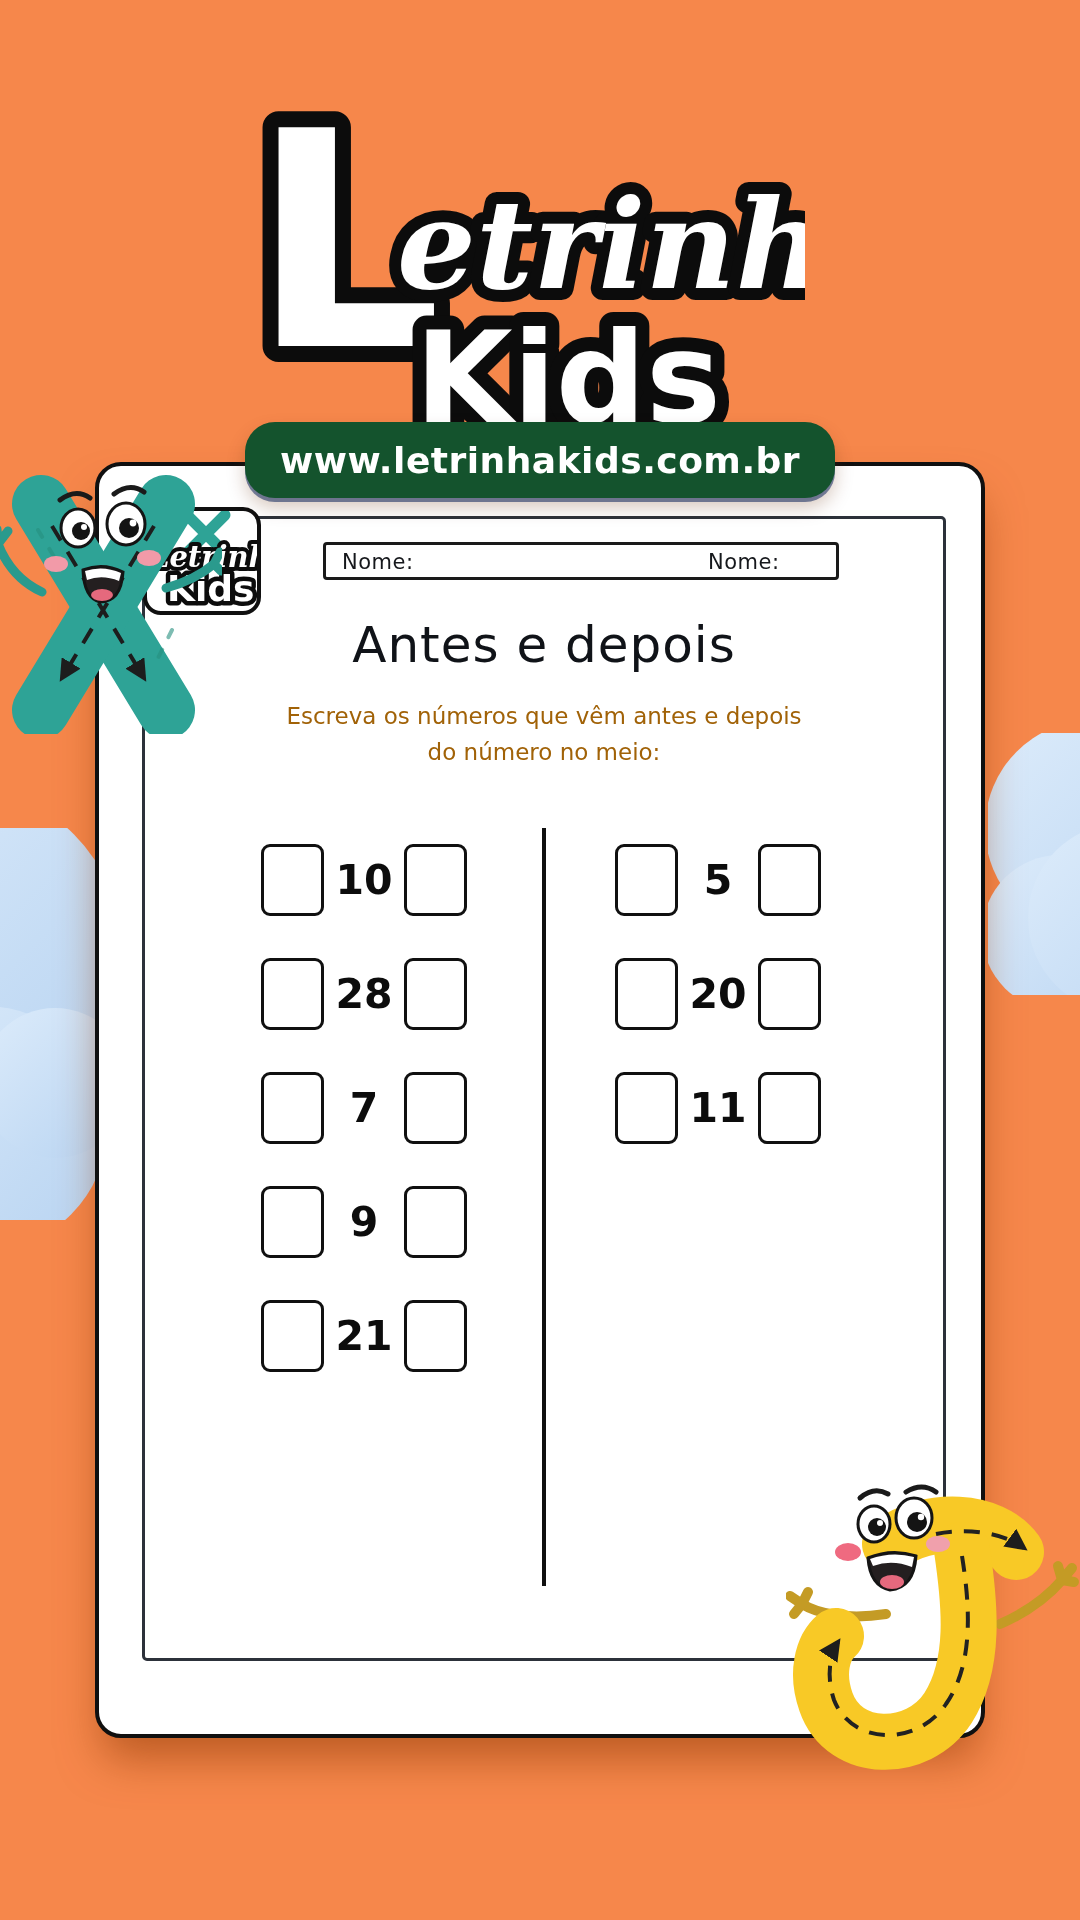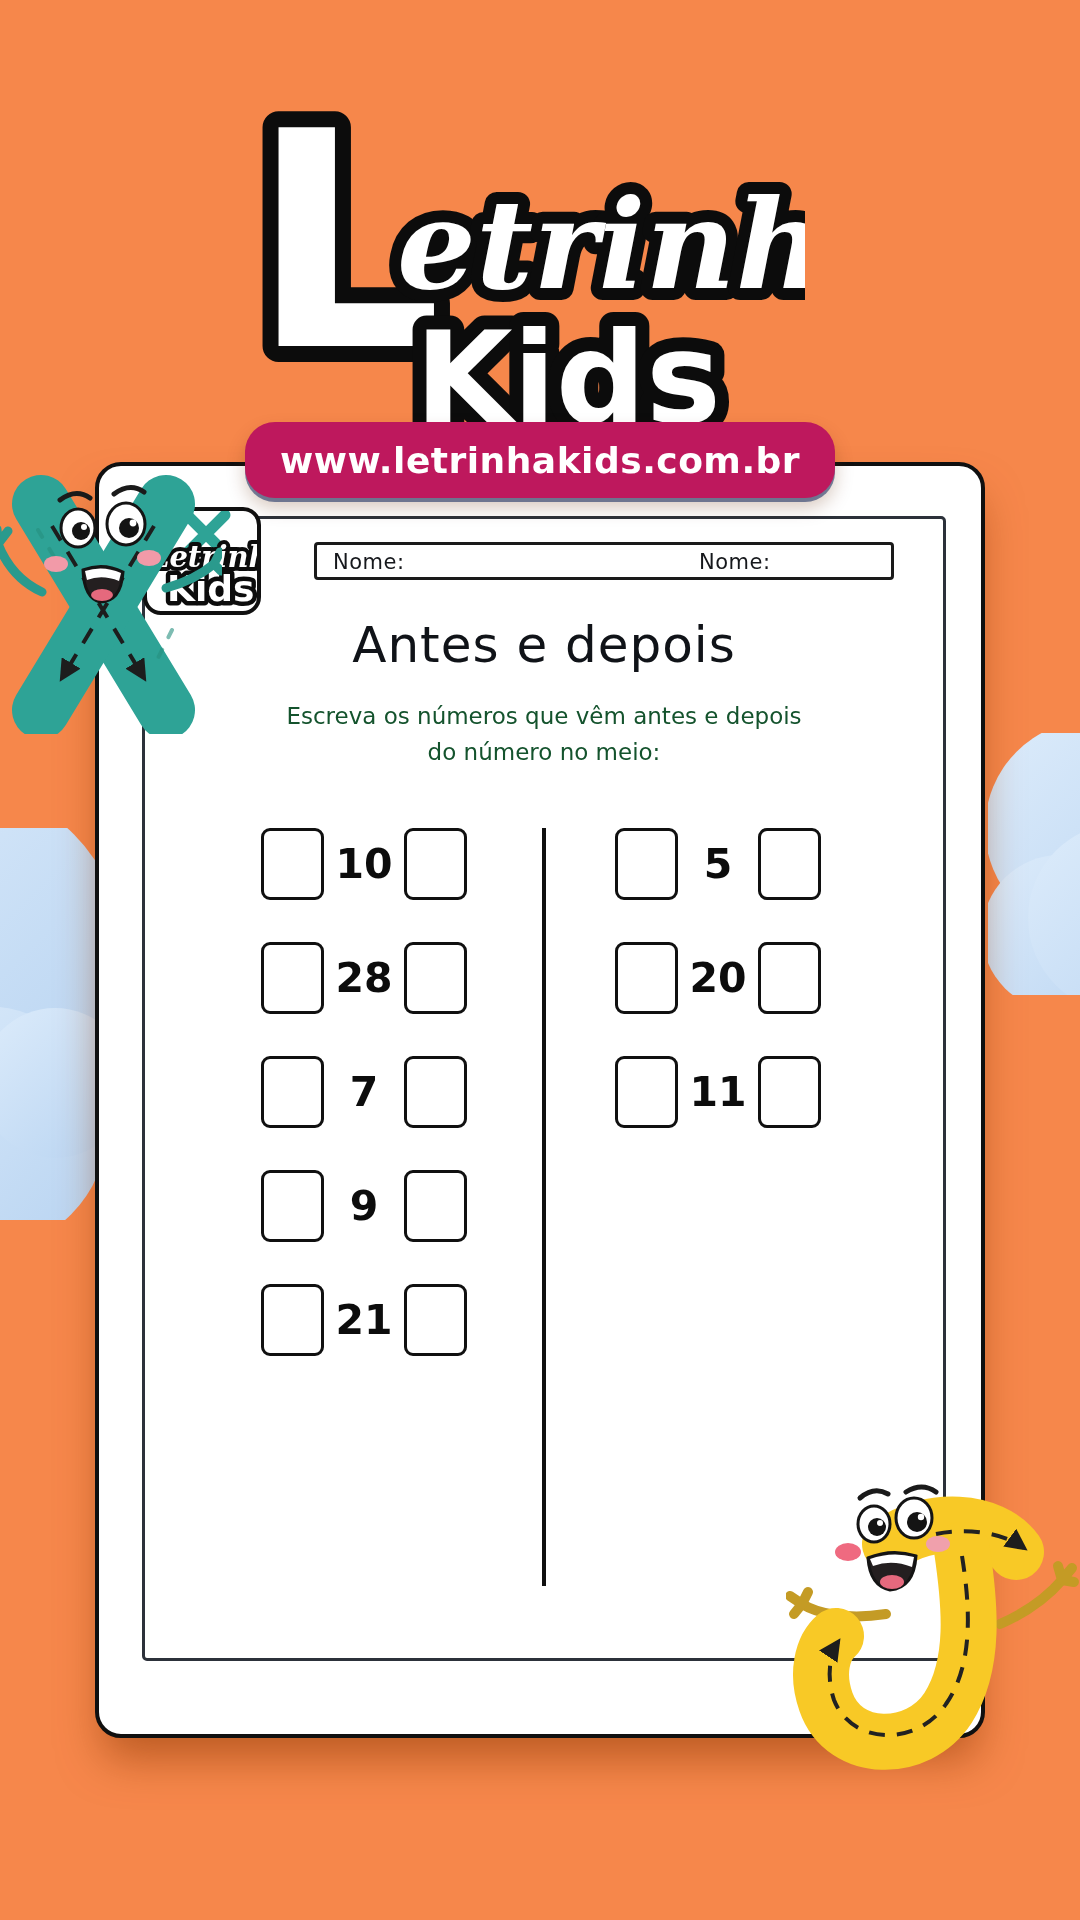--- a/index.html
+++ b/index.html
@@ -8,21 +8,21 @@
     background:#f6874b; overflow:hidden;
     font-family:"DejaVu Sans", sans-serif;
   }
 
   
   .logo-svg { position:absolute; left:245px; top:96px; z-index:5; }
 
   
   .url-banner {
     position:absolute; left:245px; top:422px; width:590px; height:76px;
-    background:#be185d; border-radius:30px; z-index:10;
+    background:#14532d; border-radius:30px; z-index:10;
     display:flex; align-items:center; justify-content:center;
     box-shadow:0 4px 0 rgba(16,39,92,.55), 0 10px 18px rgba(100,40,0,.25);
   }
   .url-banner span {
     color:#ffffff; font-size:36px; font-weight:bold; letter-spacing:.5px;
   }
 
   
   .cloud { position:absolute; z-index:1; }
   .cloud-left  { left:0px;   top:828px; }
@@ -38,40 +38,40 @@
   .inner-frame {
     position:absolute; left:43px; top:50px; width:804px; height:1145px;
     border:3px solid #2c313a; border-radius:5px; box-sizing:border-box;
   }
   .mini-logo-card {
     position:absolute; left:44px; top:41px; width:118px; height:108px;
     background:#ffffff; border:4px solid #101010; border-radius:18px;
     box-sizing:border-box; z-index:6; overflow:hidden;
   }
   .form-box {
-    position:absolute; left:215px; top:76px; width:580px; height:38px;
+    position:absolute; left:224px; top:76px; width:516px; height:38px;
     border:3px solid #1a1a1a; border-radius:4px; box-sizing:border-box;
     background:#ffffff;
   }
   .form-label { position:absolute; top:5px; font-size:21px; color:#16181c; letter-spacing:.5px; }
   .label-nome { left:16px; }
   .label-data { left:382px; }
 
   .ws-title {
     position:absolute; top:150px; left:0; width:890px; text-align:center;
     font-size:50px; font-weight:400; color:#101318; letter-spacing:1px;
   }
   .ws-instructions {
     position:absolute; top:232px; left:0; width:890px; text-align:center;
-    font-size:23px; line-height:36px; color:#14532d;
+    font-size:23px; line-height:36px; color:#a16207;
   }
 
   .exercise { position:absolute; left:0; top:362px; width:890px; height:760px; }
   .divider  { position:absolute; left:443px; top:0px; width:4px; height:758px; background:#101010; }
-  .column   { position:absolute; top:0; display:flex; flex-direction:column;justify-content:space-between; }
+  .column   { position:absolute; top:16px; display:flex; flex-direction:column;justify-content:space-between; }
   .col-left  { left:162px; }
   .col-right { left:516px; }
   .ex-row { display:flex; align-items:center; height:72px; margin-bottom:42px; }
   .answer-box {
     width:63px; height:72px; background:#ffffff;
     border:3px solid #101010; border-radius:9px; box-sizing:border-box;
   }
   .mid-num {
     width:80px; text-align:center; font-size:41px; font-weight:800; color:#0c0c0c;
   }

